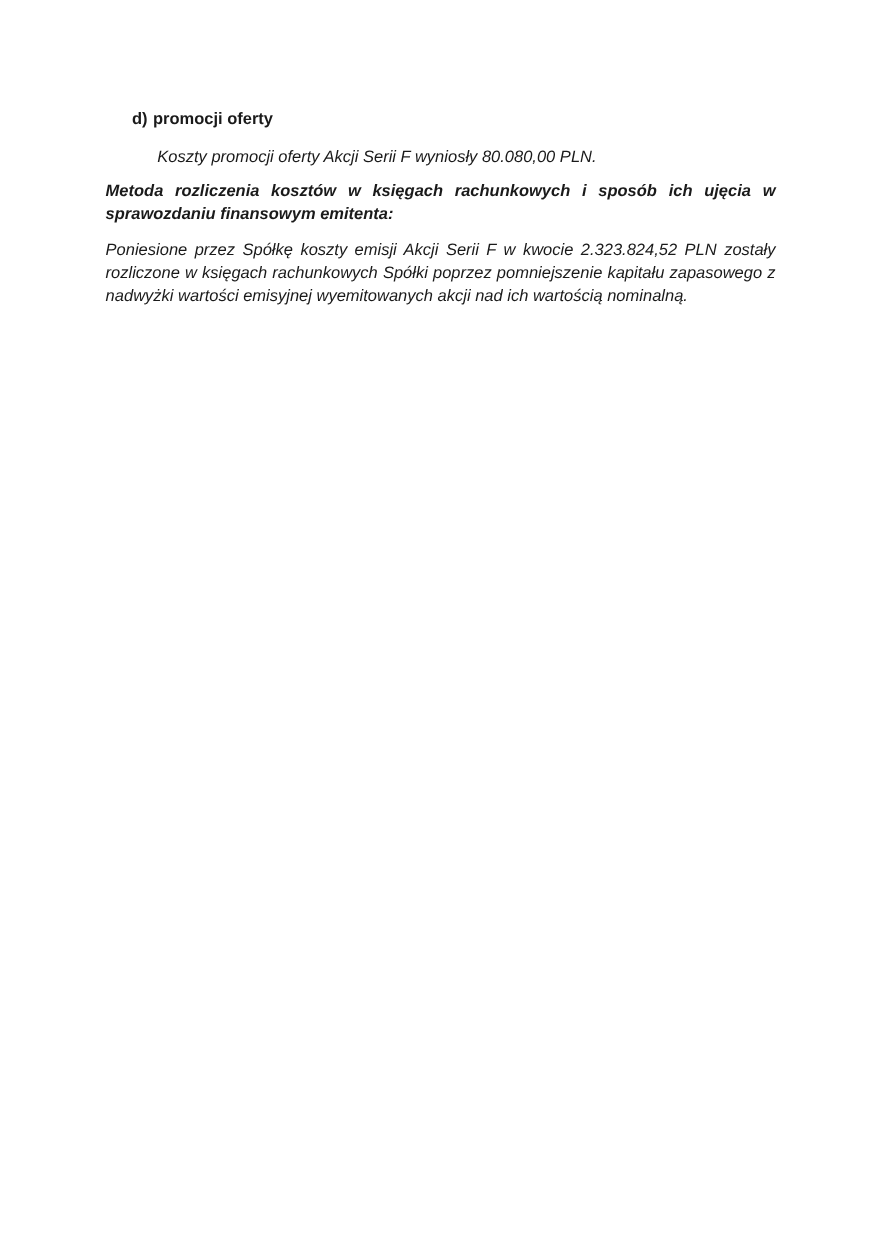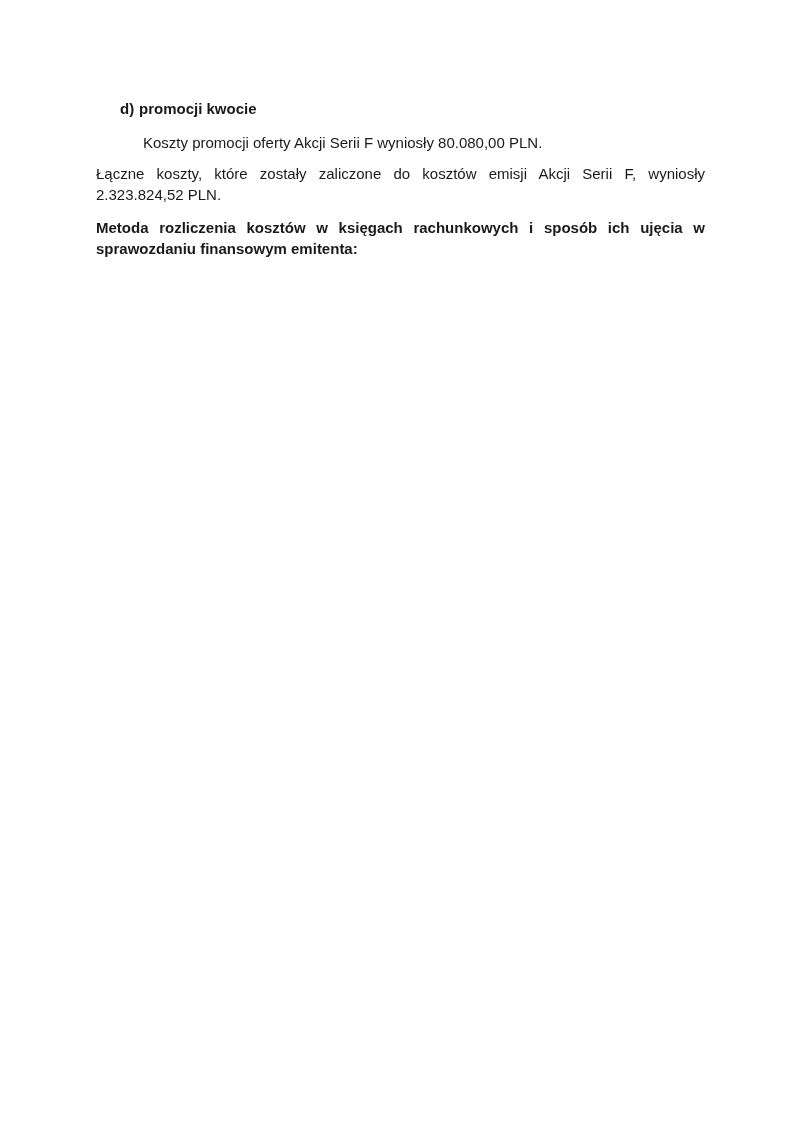--- a/index.html
+++ b/index.html
@@ -21,20 +21,21 @@
     height: 1131px;
     background: #ffffff;
     padding: 98px 95px 0 96px;
   }
   .doc {
     font-size: 15px;
     line-height: 21px;
   }
   .doc p {
     margin: 0 0 12px 0;
+    font-style: italic;
   }
   .justify {
     text-align: justify;
   }
   .bold {
     font-weight: bold;
   }
   .list-item-d {
     display: flex;
     margin: 0 0 13px 0;
@@ -51,26 +52,26 @@
   }
 </style>
 </head>
 <body>
 
 <div class="page">
   <div class="doc">
 
     <div class="list-item-d">
       <span class="marker">d)</span>
-      <span class="label">promocji kwocie</span>
+      <span class="label">promocji oferty</span>
     </div>
 
     <p class="indent-paragraph">Koszty promocji oferty Akcji Serii F wyniosły 80.080,00 PLN.</p>
 
-    <p class="justify">Łączne koszty, które zostały zaliczone do kosztów emisji Akcji Serii F, wyniosły 2.323.824,52 PLN.</p>
 
     <p class="justify bold">Metoda rozliczenia kosztów w księgach rachunkowych i sposób ich ujęcia w sprawozdaniu finansowym emitenta:</p>
 
+    <p class="justify">Poniesione przez Spółkę koszty emisji Akcji Serii F w kwocie 2.323.824,52 PLN zostały rozliczone w księgach rachunkowych Spółki poprzez pomniejszenie kapitału zapasowego z nadwyżki wartości emisyjnej wyemitowanych akcji nad ich wartością nominalną.</p>
 
 
 
   </div>
 </div>
 
 </body></html>

